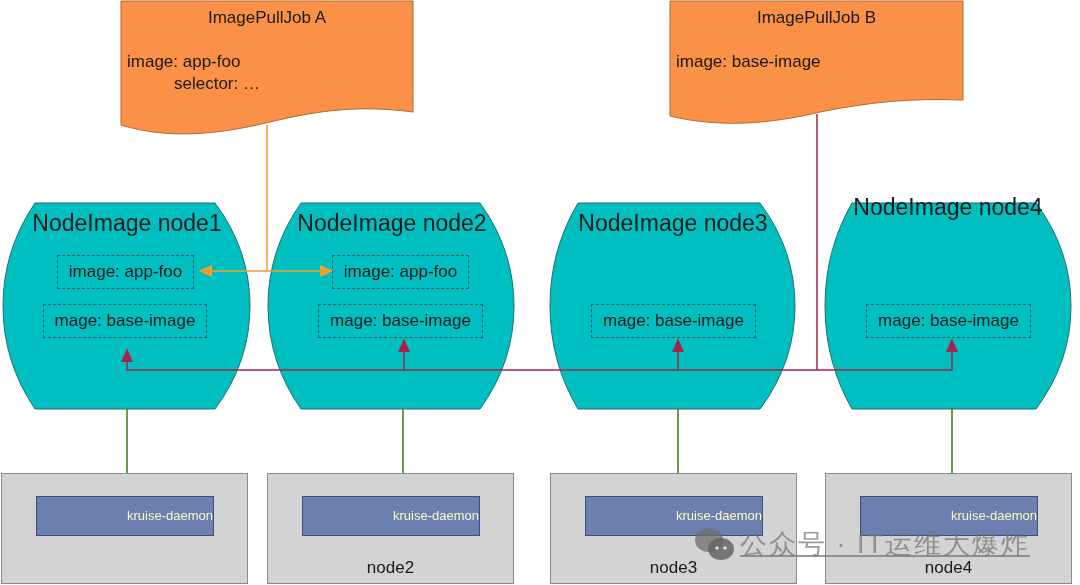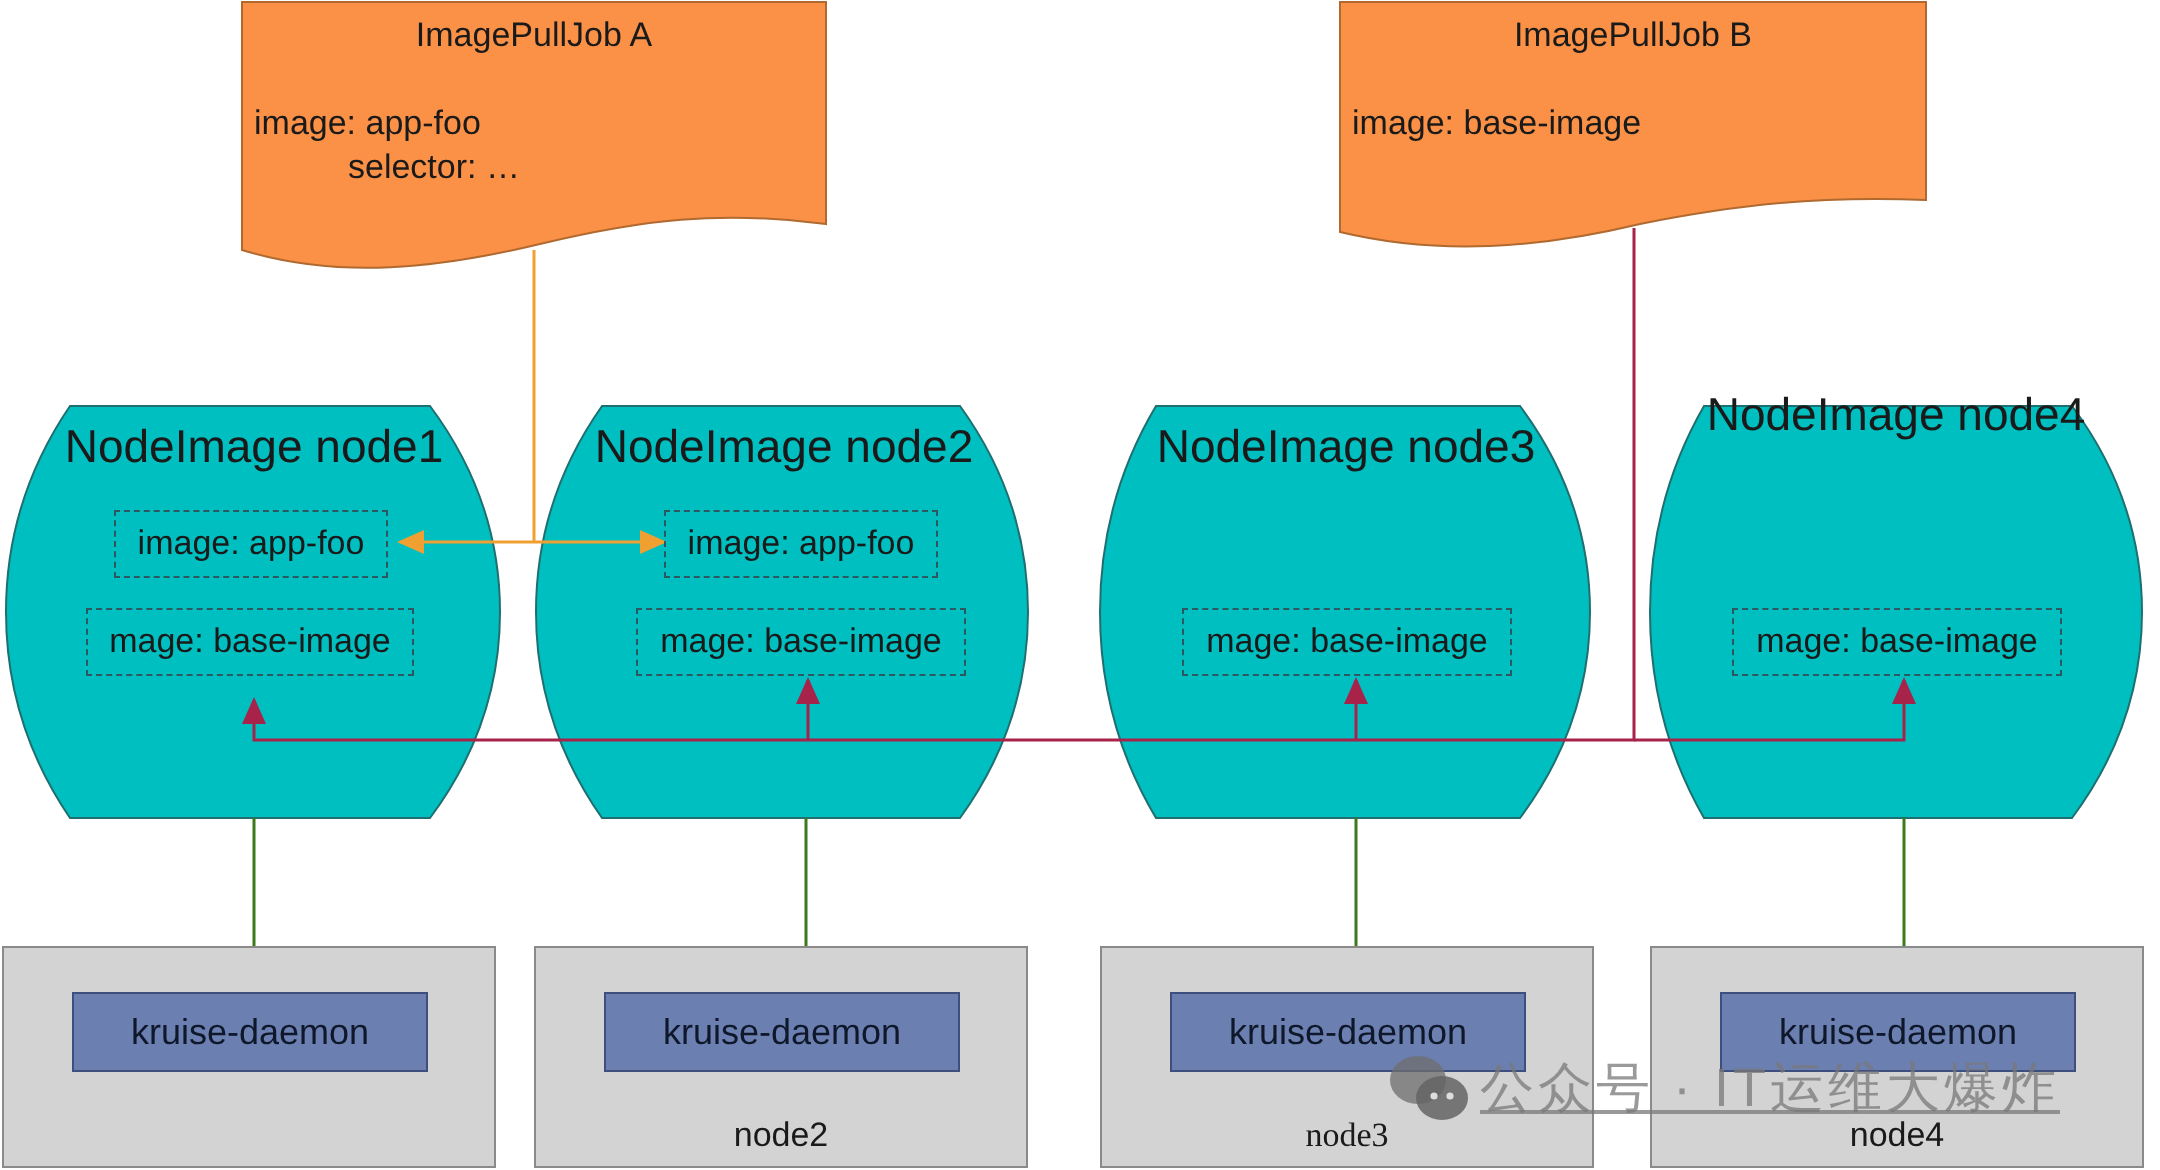--- a/index.html
+++ b/index.html
@@ -6,21 +6,21 @@
   body { width:1080px; height:585px; position:relative; overflow:hidden;
          font-family:"Liberation Sans", sans-serif; color:#1a1a1a; }
   svg#diagram { position:absolute; left:0; top:0; }
   .job-text { position:absolute; font-size:17px; line-height:22px; }
   .job-title { position:absolute; font-size:17px; text-align:center; }
   .ni-title { position:absolute; font-size:23px; text-align:center; width:240px; }
   .img-box { position:absolute; border:1px dashed #2c5860; font-size:17px;
              text-align:center; box-sizing:border-box; line-height:32px; }
   .node { position:absolute; background:#d3d3d3; border:1px solid #8a8a8a; box-sizing:border-box; }
   .daemon { position:absolute; background:#6b7fb0; border:1px solid #3e4f7e; box-sizing:border-box;
-            font-size:18px; text-align:center; line-height:38px; color:#0f172a; }
+            font-size:13px; text-align:right; line-height:38px; color:#fef9c3; }
   .node-label { position:absolute; font-size:17px; text-align:center; width:100%; }
   .watermark { position:absolute; font-size:27px; color:rgba(120,120,120,0.75); letter-spacing:2px; }
 </style>
 </head>
 <body>
 
 <svg id="diagram" width="1080" height="585">
 
   <path d="M121,1 L413,1 L413,112 C360,105 320,110 270,122 C220,134 170,140 121,125 Z" fill="#fa9147" stroke="#b06a30" stroke-width="1"></path>
 
@@ -81,21 +81,21 @@
 
 <div class="node" style="left:1px; top:473px; width:247px; height:111px;">
   <div class="daemon" style="left:34px; top:22px; width:178px; height:40px;">kruise-daemon</div>
 </div>
 <div class="node" style="left:267px; top:473px; width:247px; height:111px;">
   <div class="daemon" style="left:34px; top:22px; width:178px; height:40px;">kruise-daemon</div>
   <div class="node-label" style="top:84px;">node2</div>
 </div>
 <div class="node" style="left:550px; top:473px; width:247px; height:111px;">
   <div class="daemon" style="left:34px; top:22px; width:178px; height:40px;">kruise-daemon</div>
-  <div class="node-label" style="top:84px;font-family:Liberation Serif, serif;">node3</div>
+  <div class="node-label" style="top:84px;">node3</div>
 </div>
 <div class="node" style="left:825px; top:473px; width:247px; height:111px;">
   <div class="daemon" style="left:34px; top:22px; width:178px; height:40px;">kruise-daemon</div>
   <div class="node-label" style="top:84px;">node4</div>
 </div>
 
 <svg style="position:absolute; left:693px; top:525px;" width="44" height="38">
   <ellipse cx="16" cy="15" rx="14" ry="12" fill="rgba(110,110,110,0.75)"></ellipse>
   <ellipse cx="28" cy="24" rx="13" ry="11" fill="rgba(100,100,100,0.85)"></ellipse>
   <circle cx="24" cy="23" r="1.8" fill="#ddd"></circle>

